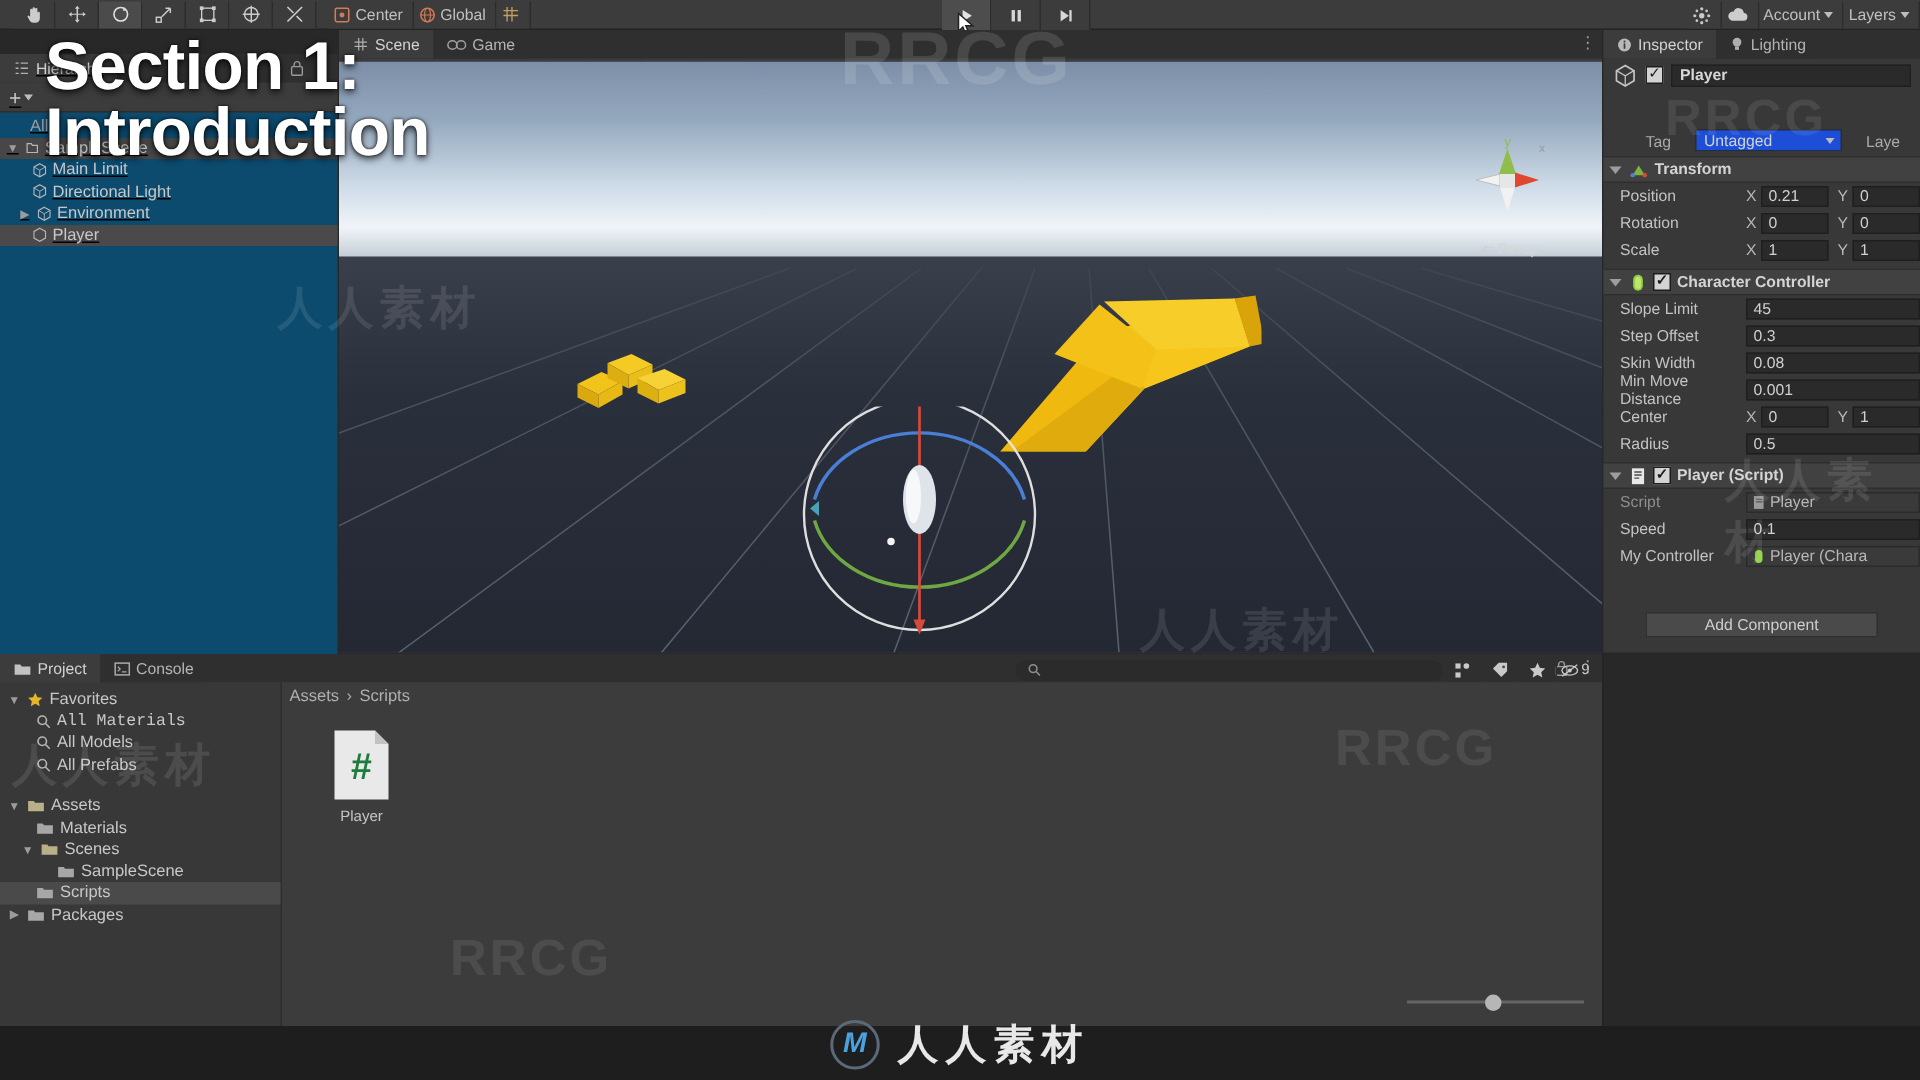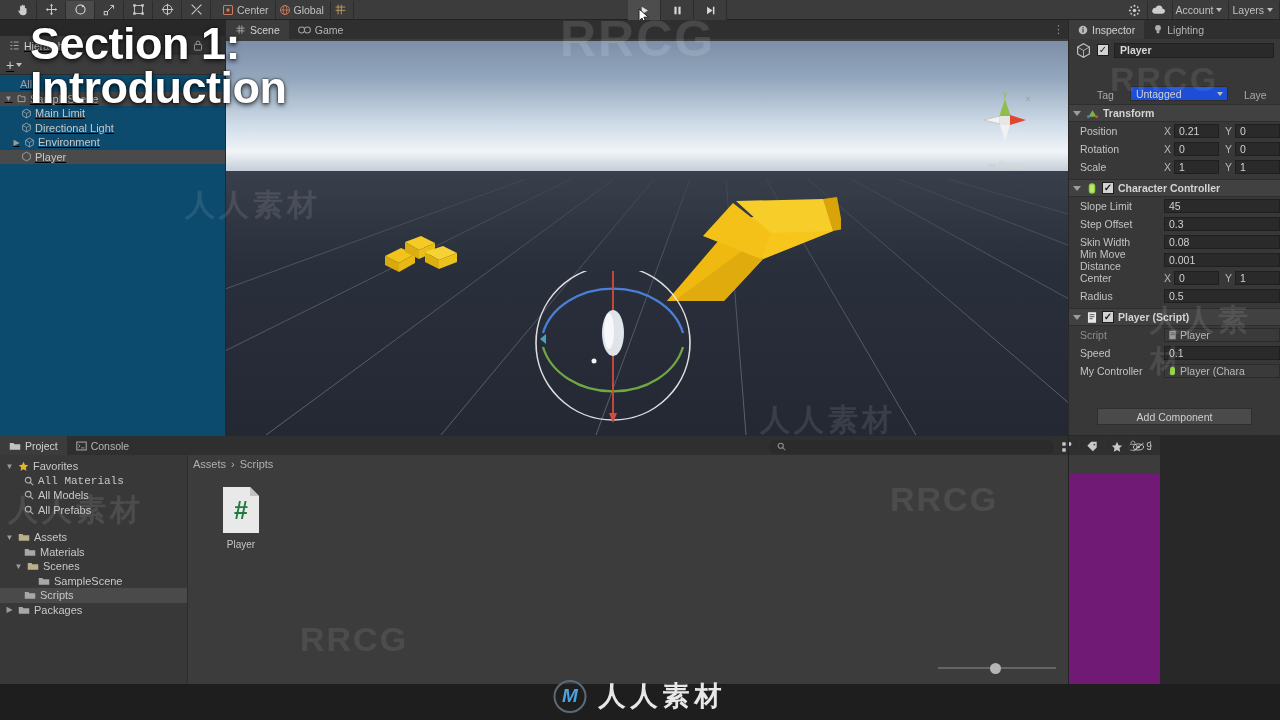--- a/index.html
+++ b/index.html
@@ -124,21 +124,21 @@
     height: 14px; background: #3a3a3a; border: 1px solid #2b2b2b; color: #b8b8b8;
     padding-left: 3px; display: flex; align-items: center; gap: 3px; flex: 1; min-width: 0; overflow: hidden; white-space: nowrap;
   }
   .addcomp-wrap { display: flex; justify-content: center; margin-top: 28px; }
   .add-comp-btn {
     width: 155px; height: 17px; background: #4a4a4a; border: 1px solid #2f2f2f;
     display: flex; align-items: center; justify-content: center; color: #cfcfcf; font-size: 10.5px;
   }
 
   
-  #project { left: 0; top: 436px; width: 1160px; height: 248px; background: #701a75; }
+  #project { left: 0; top: 436px; width: 1068px; height: 248px; background: #701a75; }
   .proj-toolbar { height: 19px; background: #3c3c3c; display: flex; align-items: center; padding-left: 6px; gap: 3px; }
   .proj-search-bar { position: absolute; right: 6px; top: 3px; display: flex; align-items: center; gap: 0; }
   .proj-search {
     width: 285px; height: 14px; background: #2b2b2b; border-radius: 7px; display: flex; align-items: center;
     padding: 0 8px; gap: 4px; color: #7e7e7e; font-size: 9.5px;
   }
   .proj-filter-btn { width: 25px; height: 15px; display: flex; align-items: center; justify-content: center; color: #c6c6c6; font-size: 10px; gap: 1px; border-left: 1px solid #313131; }
   .proj-split { position: absolute; left: 0; top: 19px; width: 1068px; height: 229px; display: flex; }
   .proj-tree { width: 188px; background: #383838; font-size: 11px; color: #c8c8c8; padding-top: 4px; border-right: 1px solid #2d2d2d; }
   .tree-row { height: 14.5px; display: flex; align-items: center; gap: 4px; }

